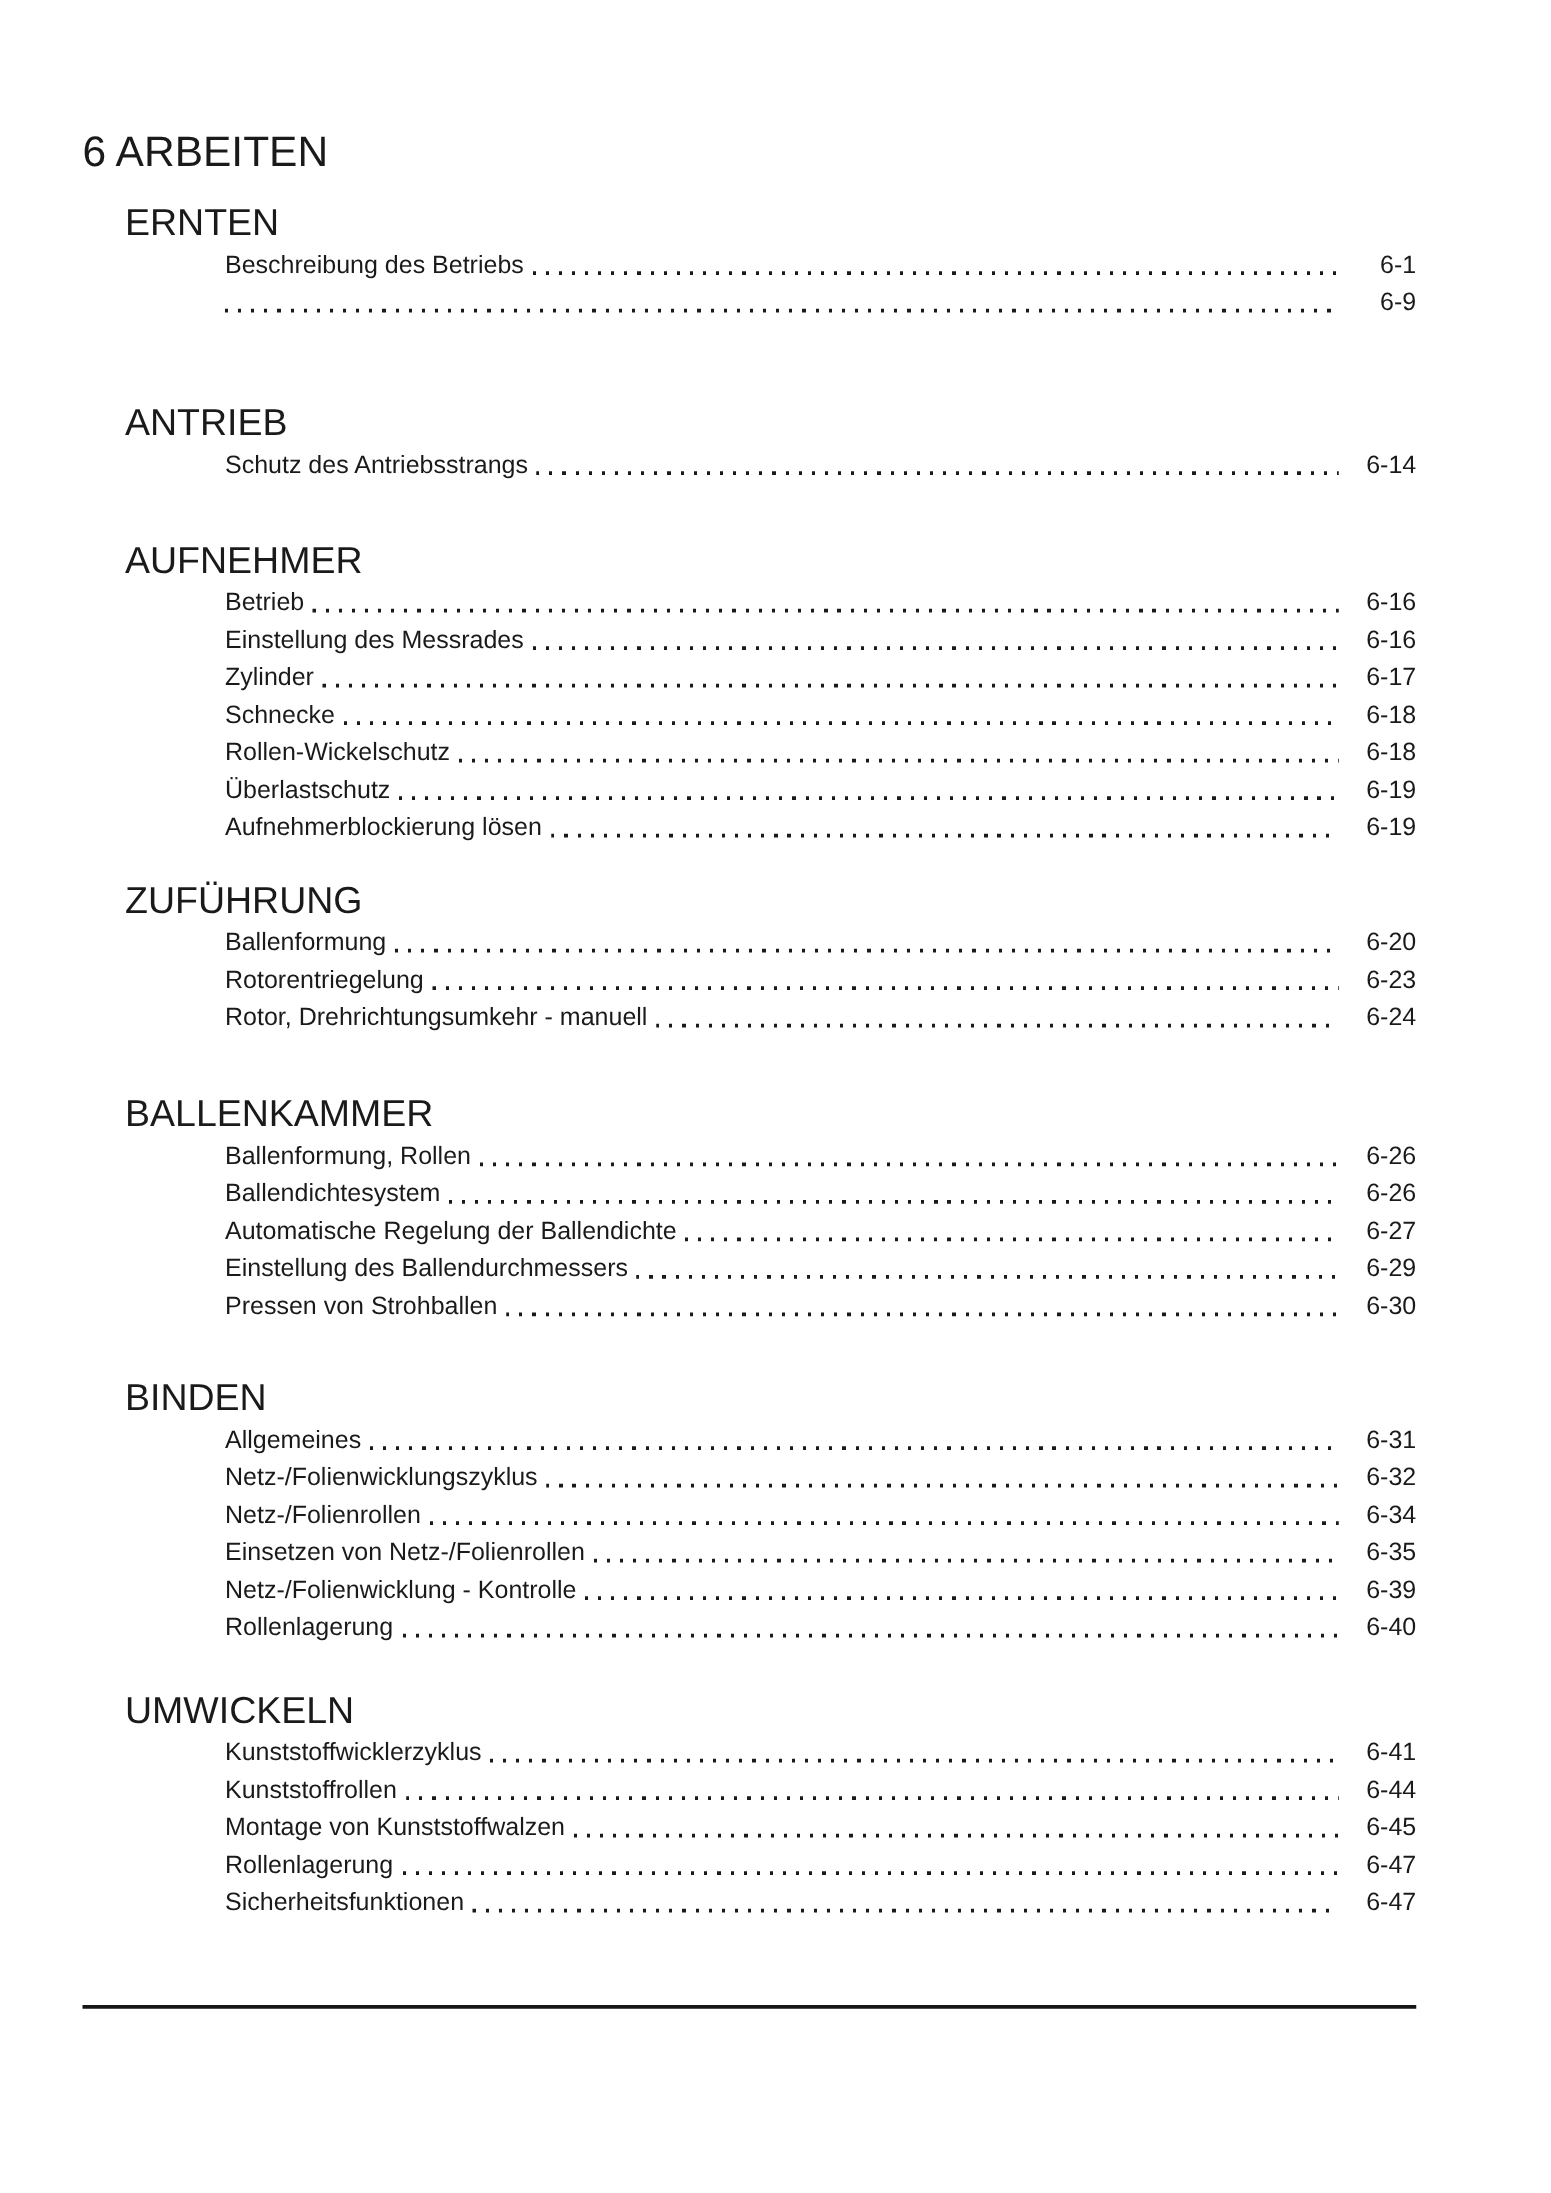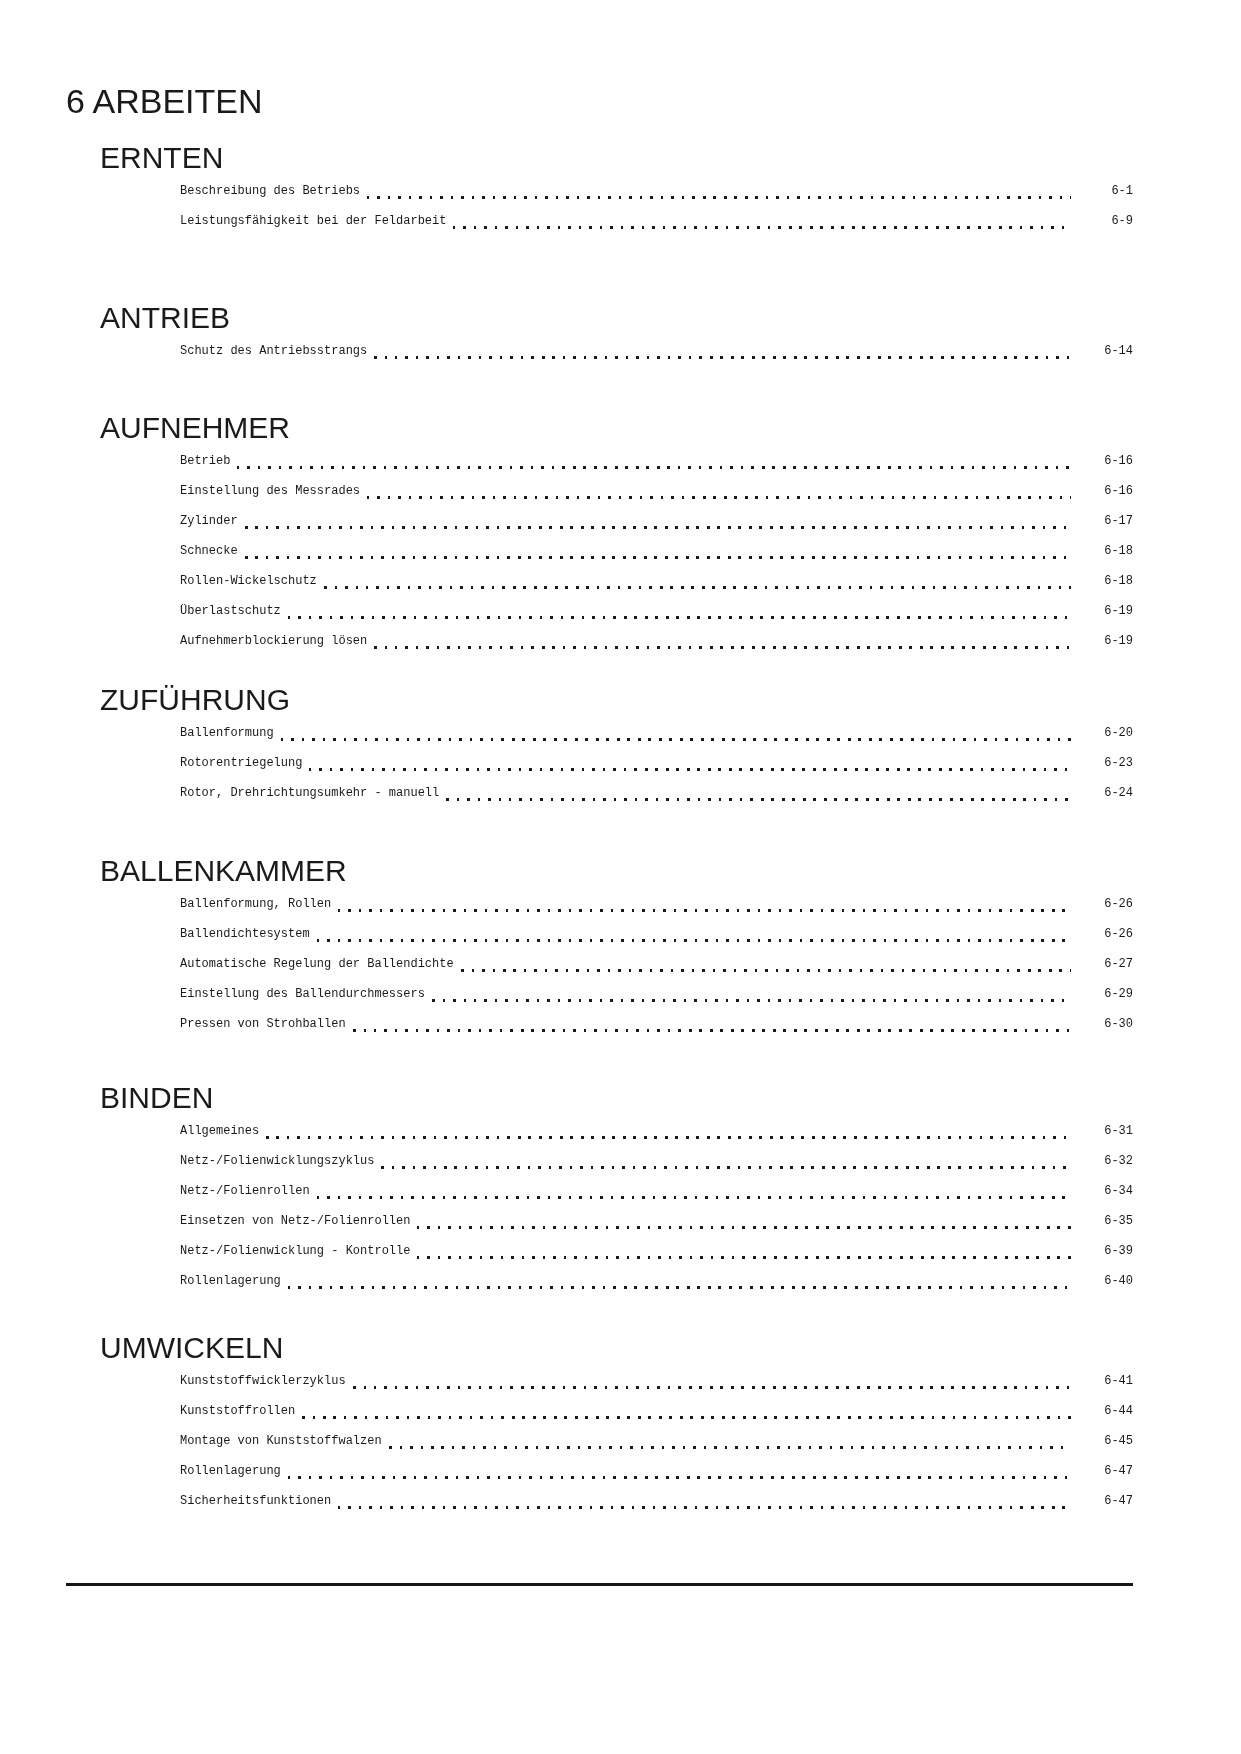--- a/index.html
+++ b/index.html
@@ -16,42 +16,41 @@
   }
   .page {
     box-sizing: border-box;
     width: 1241px;
     height: 1754px;
     padding-left: 66px;
     padding-right: 108px;
   }
   .chapter-title {
     margin: 0;
-    padding-top: 80px;
+    padding-top: 101px;
     font-size: 34px;
     line-height: 42px;
     font-weight: 400;
     white-space: nowrap;
   }
   .toc-section { margin: 0; }
   .section-heading {
     margin: 0 0 0 34px;
     font-size: 30px;
     line-height: 36px;
     font-weight: 400;
     white-space: nowrap;
   }
   .entries { margin-left: 114px; }
   .toc-entry {
     display: flex;
     align-items: flex-end;
-    font-size: 12px;
+    font-size: 20px;
     line-height: 30px;
     height: 30px;
-    font-family: Liberation Mono, monospace;
   }
   .entry-title {
     flex: 0 0 auto;
     white-space: nowrap;
     padding-right: 7px;
   }
   .dotted-leader {
     flex: 1 1 auto;
     height: 30px;
     background-image: repeating-linear-gradient(to right, #1a1a1a 0px, #1a1a1a 2.5px, transparent 2.5px, transparent 10.5px);
@@ -90,21 +89,20 @@
   <div id="toc-sections">
       <section class="toc-section">
         <h2 class="section-heading">ERNTEN</h2>
         <div class="entries">
           <div class="toc-entry">
             <span class="entry-title">Beschreibung des Betriebs</span>
             <span class="dotted-leader"></span>
             <span class="entry-page">6-1</span>
           </div>
           <div class="toc-entry">
-            <span class="entry-title">Leistungsfähigkeit bei der Feldarbeit</span>
             <span class="dotted-leader"></span>
             <span class="entry-page">6-9</span>
           </div>
         </div>
       </section>
       <section class="toc-section">
         <h2 class="section-heading">ANTRIEB</h2>
         <div class="entries">
           <div class="toc-entry">
             <span class="entry-title">Schutz des Antriebsstrangs</span>

